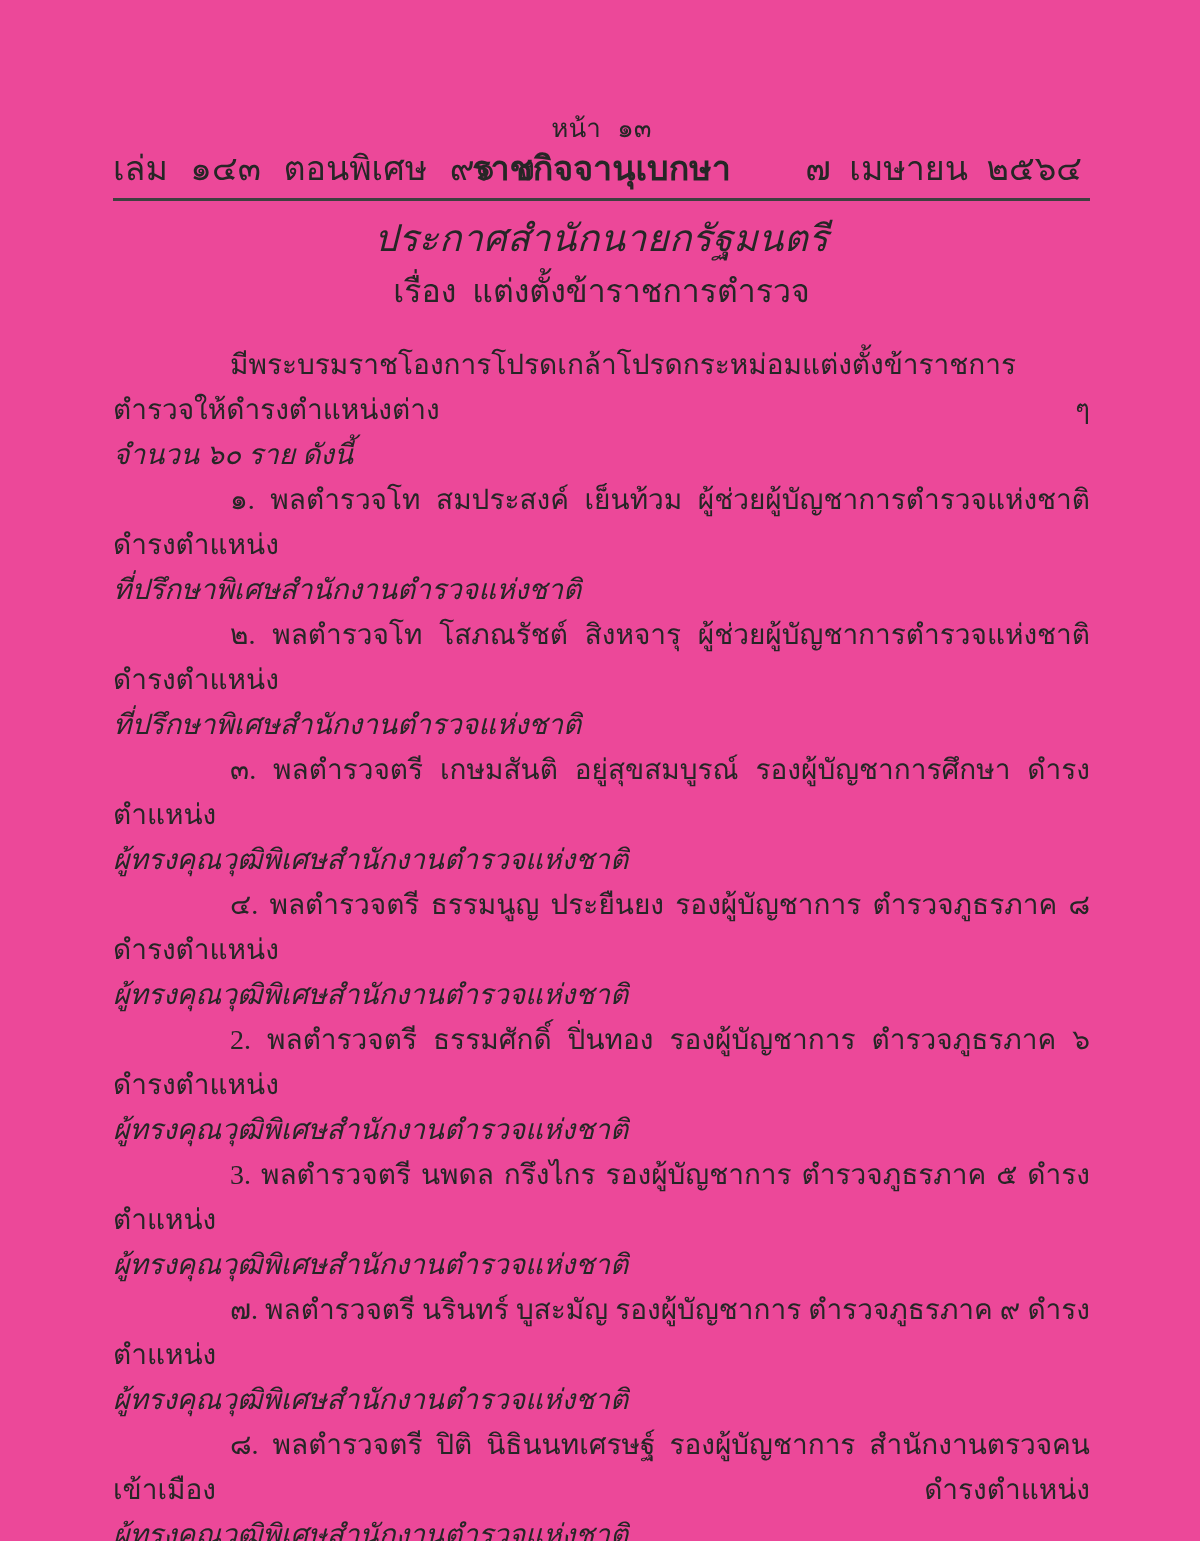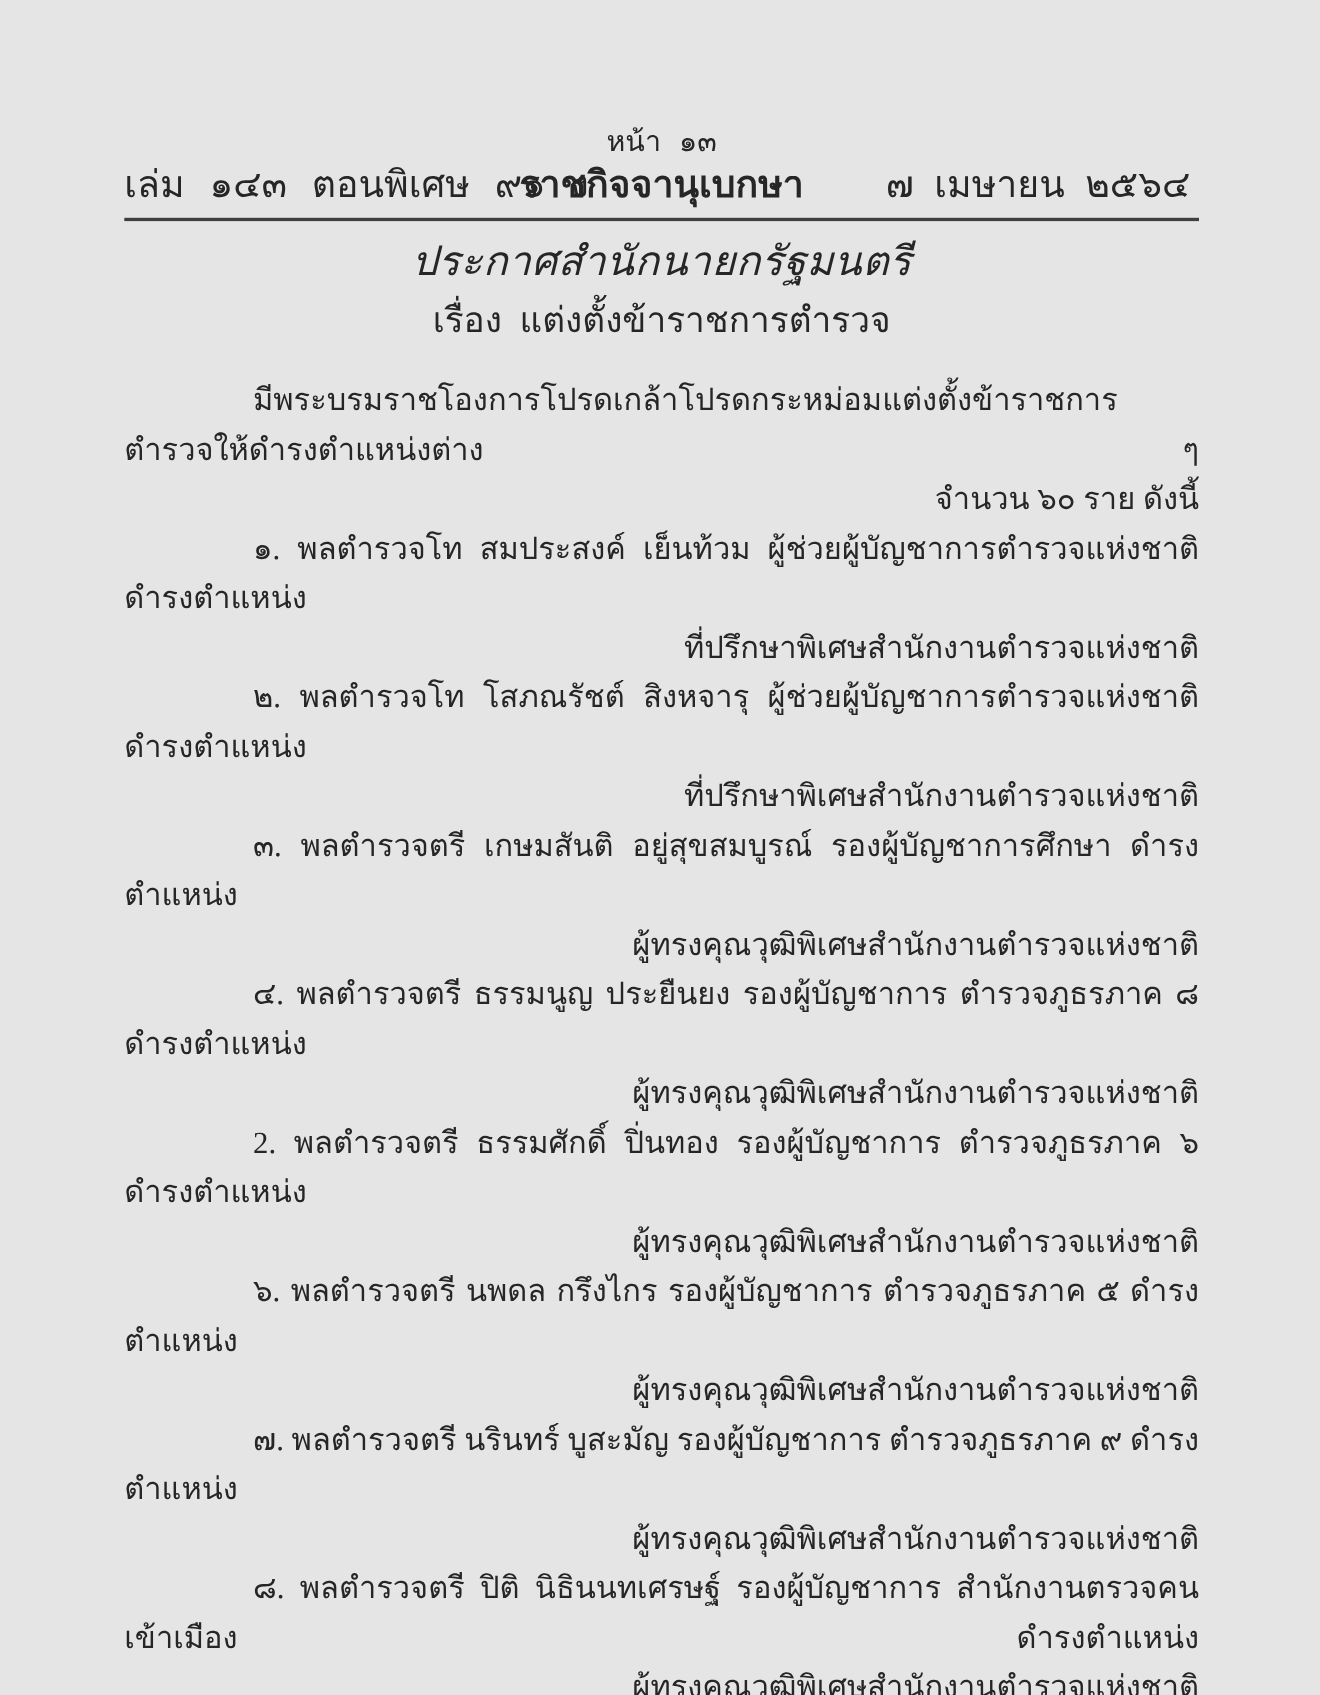--- a/index.html
+++ b/index.html
@@ -4,21 +4,21 @@
 <style>
   html, body {
     margin: 0;
     padding: 0;
     background: #ffffff;
   }
   .page {
     position: relative;
     width: 1200px;
     height: 1541px;
-    background: #e5e5e5;
+    background: #ec4899;
     color: #262626;
     font-family: "Liberation Serif", serif;
     overflow: hidden;
   }
   .header {
     position: absolute;
     top: 112px;
     left: 113px;
     right: 110px;
   }
@@ -95,21 +95,22 @@
   }
   .line-first {
     display: block;
     text-indent: 117px;
     text-align: justify;
     text-align-last: justify;
     white-space: normal;
   }
   .line-wrap {
     display: block;
-    text-align: right;
+    text-align: left;
+    font-style: italic;
   }
 </style>
 </head>
 <body>
 
 <div class="page">
 
   <div class="header">
     <div class="page-label">หน้า ๑๓</div>
     <div class="header-row">
@@ -151,21 +152,21 @@
       <span class="line-first">๔. พลตำรวจตรี ธรรมนูญ ประยืนยง รองผู้บัญชาการ ตำรวจภูธรภาค ๘ ดำรงตำแหน่ง</span>
       <span class="line-wrap">ผู้ทรงคุณวุฒิพิเศษสำนักงานตำรวจแห่งชาติ</span>
     </p>
 
     <p>
       <span class="line-first">2. พลตำรวจตรี ธรรมศักดิ์ ปิ่นทอง รองผู้บัญชาการ ตำรวจภูธรภาค ๖ ดำรงตำแหน่ง</span>
       <span class="line-wrap">ผู้ทรงคุณวุฒิพิเศษสำนักงานตำรวจแห่งชาติ</span>
     </p>
 
     <p>
-      <span class="line-first">๖. พลตำรวจตรี นพดล กรึงไกร รองผู้บัญชาการ ตำรวจภูธรภาค ๕ ดำรงตำแหน่ง</span>
+      <span class="line-first">3. พลตำรวจตรี นพดล กรึงไกร รองผู้บัญชาการ ตำรวจภูธรภาค ๕ ดำรงตำแหน่ง</span>
       <span class="line-wrap">ผู้ทรงคุณวุฒิพิเศษสำนักงานตำรวจแห่งชาติ</span>
     </p>
 
     <p>
       <span class="line-first">๗. พลตำรวจตรี นรินทร์ บูสะมัญ รองผู้บัญชาการ ตำรวจภูธรภาค ๙ ดำรงตำแหน่ง</span>
       <span class="line-wrap">ผู้ทรงคุณวุฒิพิเศษสำนักงานตำรวจแห่งชาติ</span>
     </p>
 
     <p>
       <span class="line-first">๘. พลตำรวจตรี ปิติ นิธินนทเศรษฐ์ รองผู้บัญชาการ สำนักงานตรวจคนเข้าเมือง ดำรงตำแหน่ง</span>

